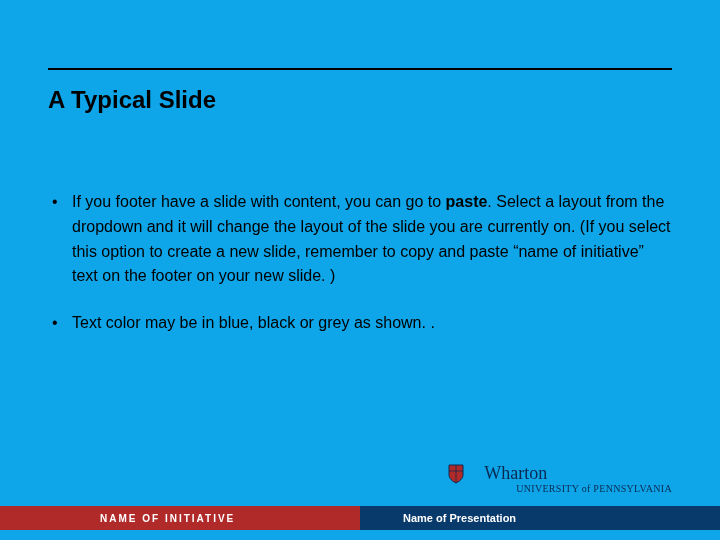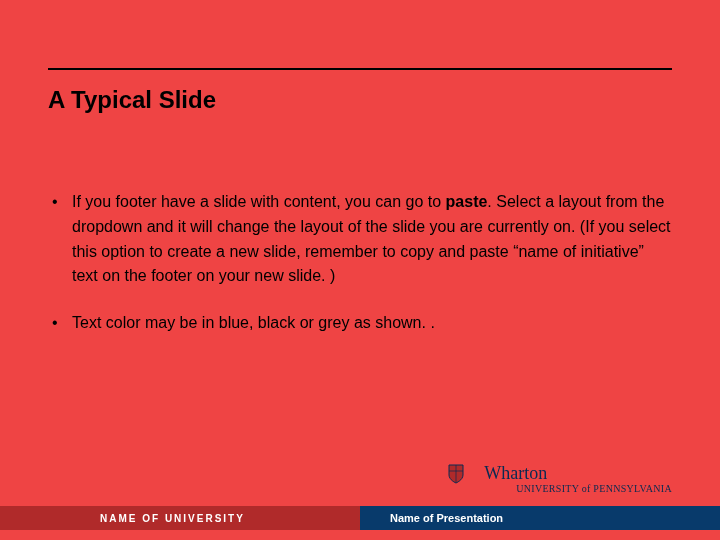--- a/index.html
+++ b/index.html
@@ -1,21 +1,21 @@
 <!DOCTYPE html>
 <html><head>
 <meta charset="utf-8">
 <style>
   * { margin: 0; padding: 0; box-sizing: border-box; }
   html, body { width: 720px; height: 540px; background: #fff; font-family: Arial, Helvetica, sans-serif; }
   .slide {
     position: relative;
     width: 720px;
     height: 540px;
-    background: #ef4444;
+    background: #0ea5e9;
     overflow: hidden;
   }
   .title-rule {
     position: absolute;
     top: 68px;
     left: 48px;
     right: 48px;
     height: 2px;
     background: #000;
   }
@@ -64,20 +64,21 @@
     background: #b02a2a;
     display: flex;
     align-items: center;
   }
   .footer-blue {
     width: 50%;
     height: 100%;
     background: #083a6b;
     display: flex;
     align-items: center;
+    padding-left: 13px;
   }
   .footer-red .label {
     color: #fff;
     font-size: 10px;
     letter-spacing: 2px;
     font-weight: bold;
     margin-left: 100px;
   }
   .footer-blue .label {
     color: #fff;
@@ -145,20 +146,20 @@
       </svg>
     </span>
     <span class="logo-text">
       <span class="logo-word">Wharton</span>
       <span class="logo-sub">UNIVERSITY of PENNSYLVANIA</span>
     </span>
   </div>
 
   <div class="footer-band">
     <div class="footer-red">
-      <span class="label">NAME OF UNIVERSITY</span>
+      <span class="label">NAME OF INITIATIVE</span>
     </div>
     <div class="footer-blue">
       <span class="label">Name of Presentation</span>
     </div>
   </div>
 
 </div>
 
 </body></html>

